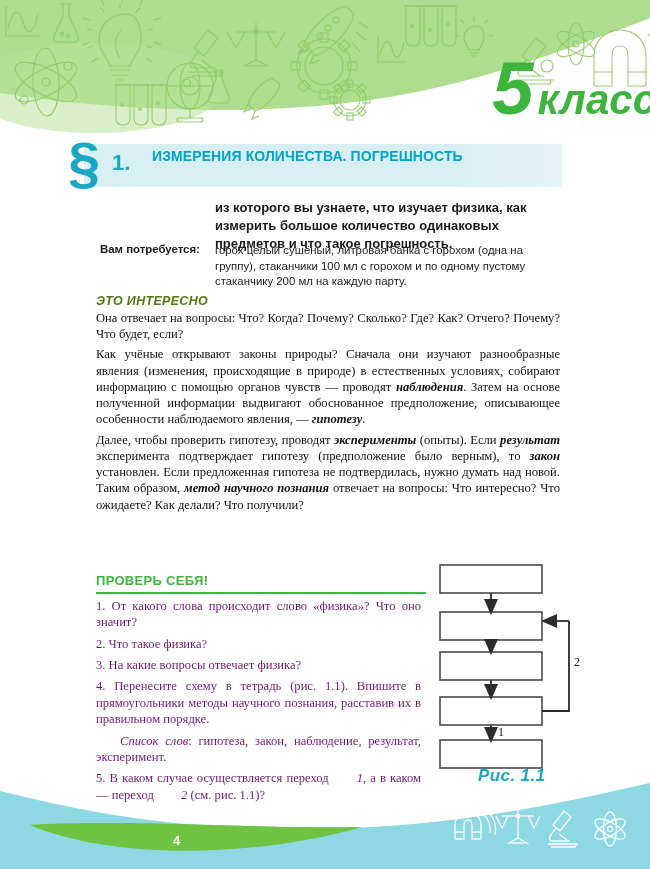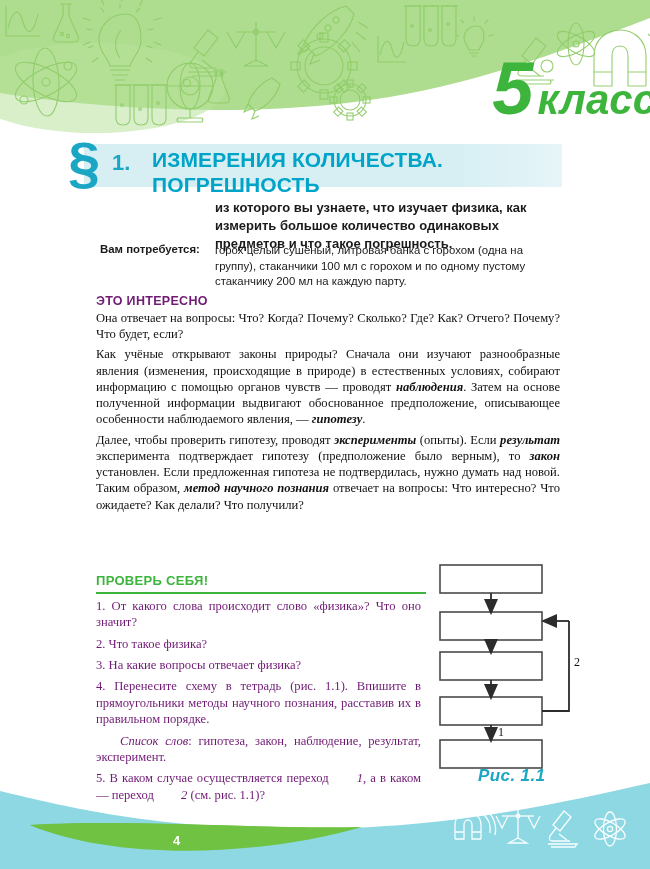--- a/index.html
+++ b/index.html
@@ -82,21 +82,21 @@
     color: #1ba7c4;
     z-index: 3;
   }
   #section-title {
     position: absolute;
     left: 152px;
     top: 148px;
     width: 330px;
     font-family: "Liberation Sans", sans-serif;
     font-weight: bold;
-    font-size: 21px;
+    font-size: 14px;
     line-height: 1.17;
     color: #00a4c8;
     letter-spacing: 0.1px;
     z-index: 3;
   }
 
   
   #intro-text {
     position: absolute;
     left: 215px;
@@ -134,22 +134,23 @@
     color: #1a1a1a;
   }
 
   
   #interesting-heading {
     position: absolute;
     left: 96px;
     top: 294px;
     font-family: "Liberation Sans", sans-serif;
     font-weight: bold;
+    font-style: italic;
     font-size: 12.5px;
-    color: #701a75;
+    color: #4d7c0f;
     letter-spacing: 0.3px;
   }
   #body-copy {
     position: absolute;
     left: 96px;
     top: 310px;
     width: 464px;
     font-family: "Liberation Serif", serif;
     font-size: 12.6px;
     line-height: 1.29;

